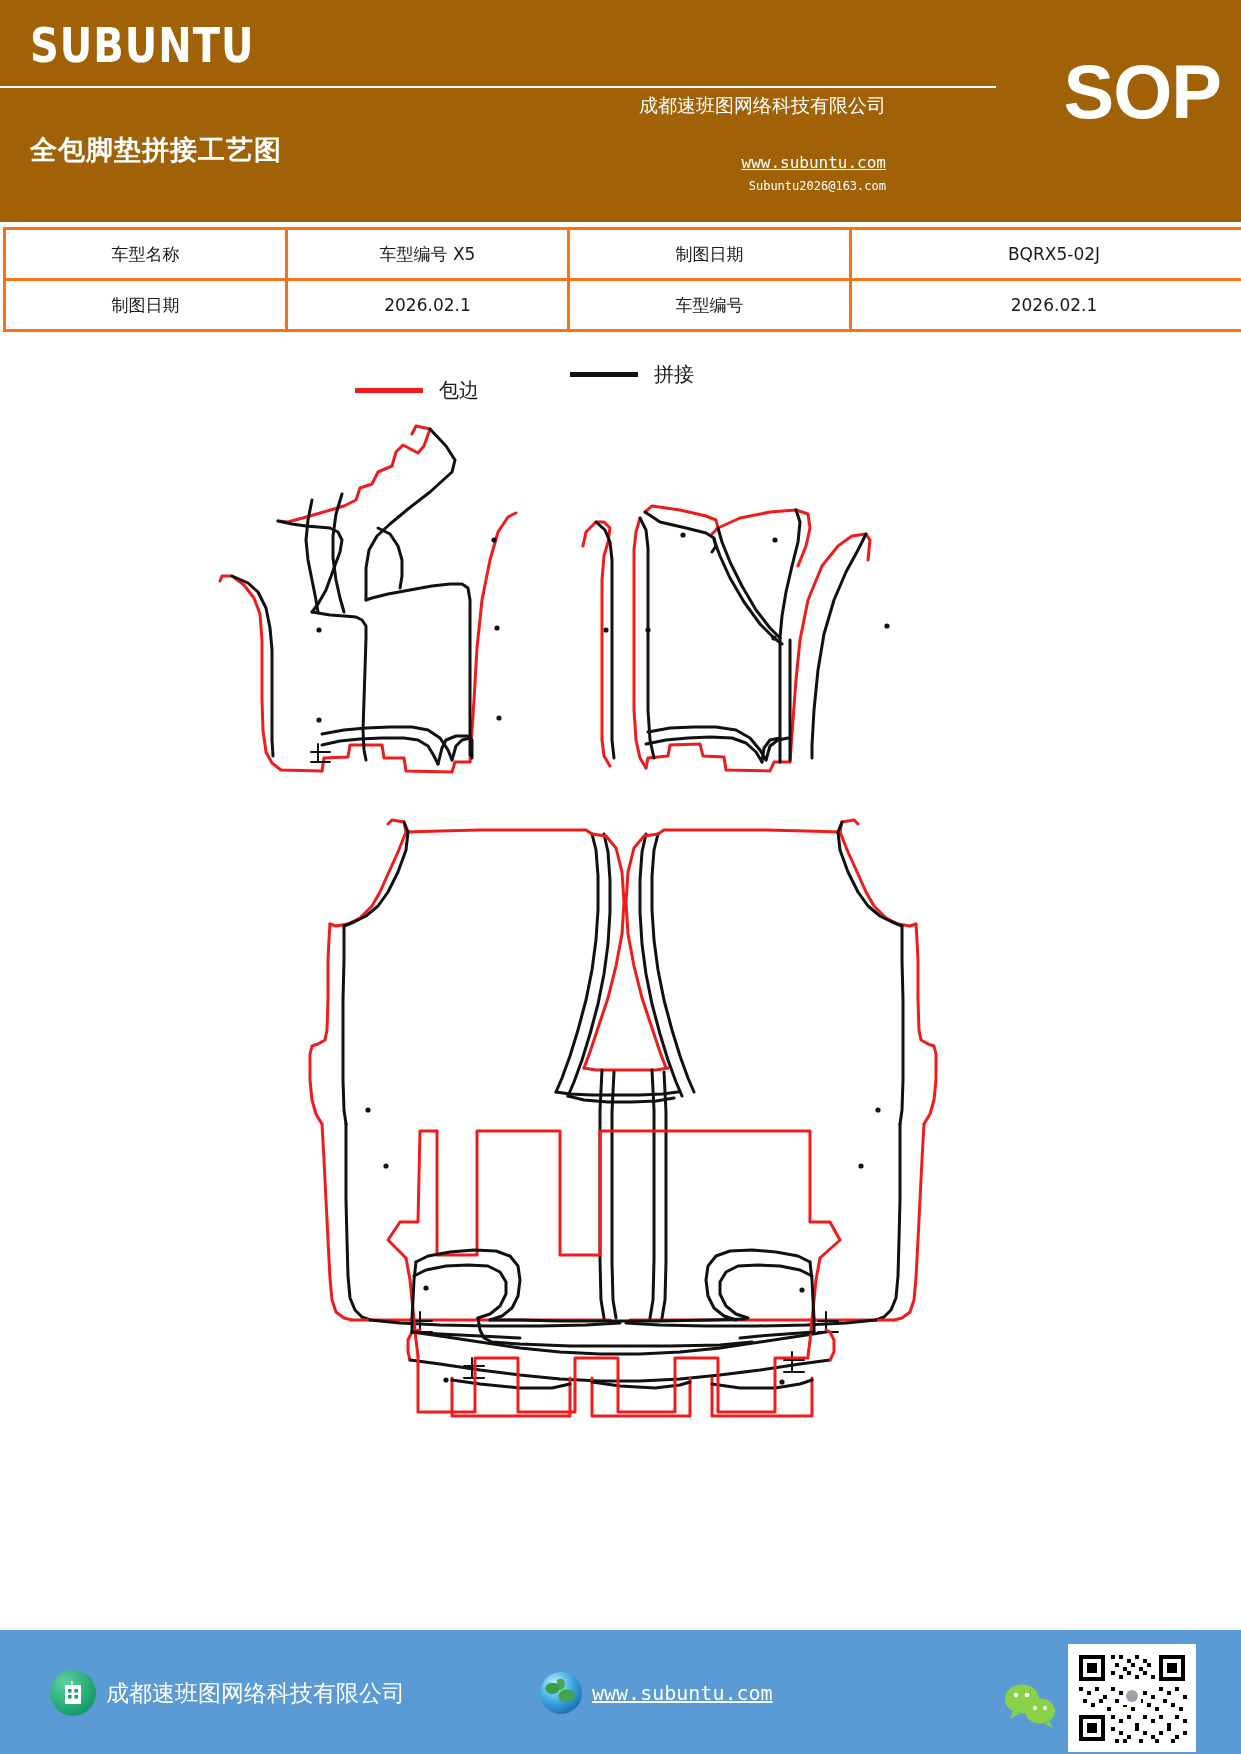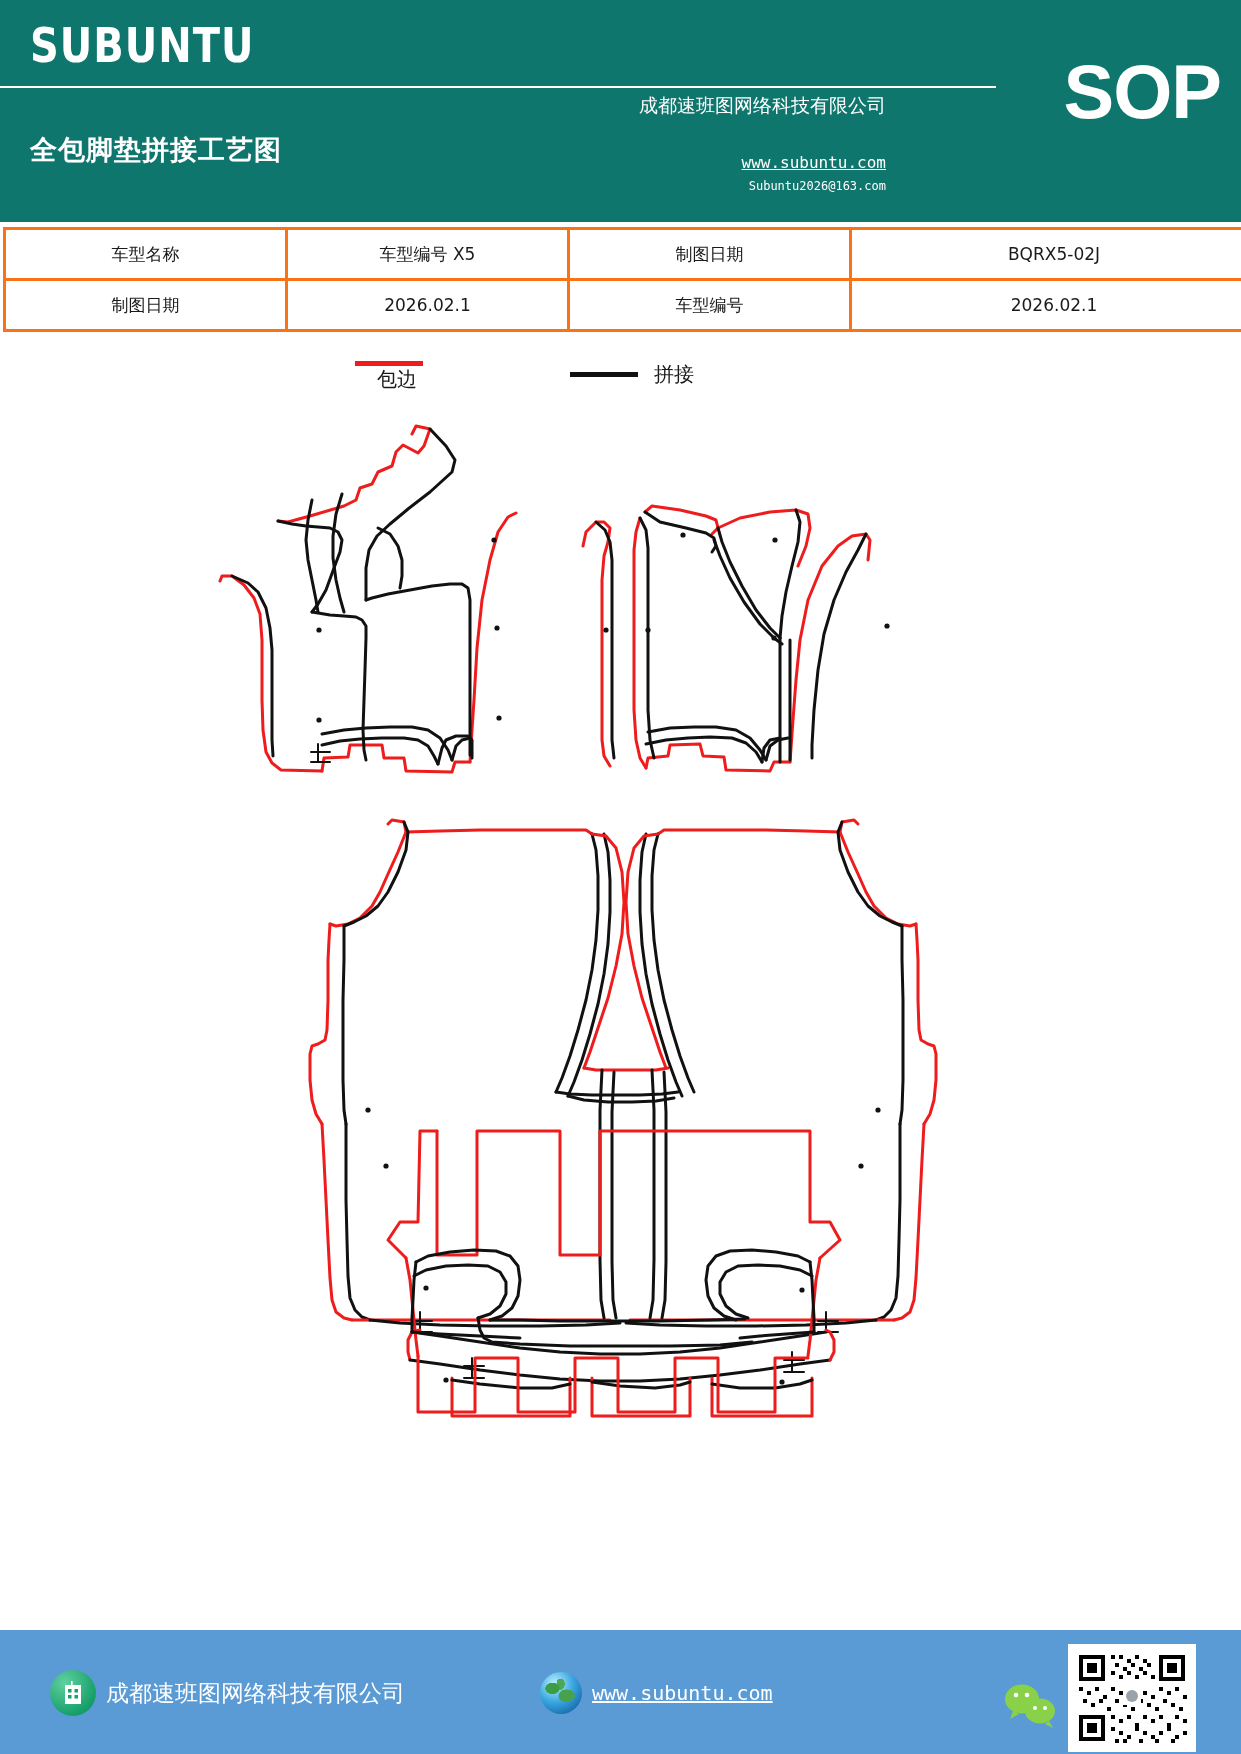--- a/index.html
+++ b/index.html
@@ -17,21 +17,21 @@
     background: #ffffff;
     overflow: hidden;
   }
 
   
   .header {
     position: absolute;
     left: 0; top: 0;
     width: 1241px;
     height: 222px;
-    background: #0f766e;
+    background: #a16207;
     box-sizing: border-box;
   }
   .brand-logo {
     position: absolute;
     left: 30px; top: 18px;
     font-family: "DejaVu Sans", sans-serif;
     font-weight: bold;
     font-size: 40px;
     letter-spacing: 1px;
     color: #ffffff;
@@ -116,21 +116,21 @@
     position: absolute;
     left: 0; top: 355px;
     width: 1241px;
     height: 46px;
   }
   .legend-item {
     position: absolute;
     display: flex;
     align-items: center;
   }
-  .legend-item.a { left: 355px; top: 6px; flex-direction: column; }
+  .legend-item.a { left: 355px; top: 22px; }
   .legend-item.b { left: 570px; top: 6px; }
   .legend-swatch {
     width: 68px;
     height: 5px;
     margin-right: 16px;
   }
   .sw-red { background: #ee1c1c; }
   .sw-black { background: #111111; }
   .legend-label {
     font-size: 20px;

